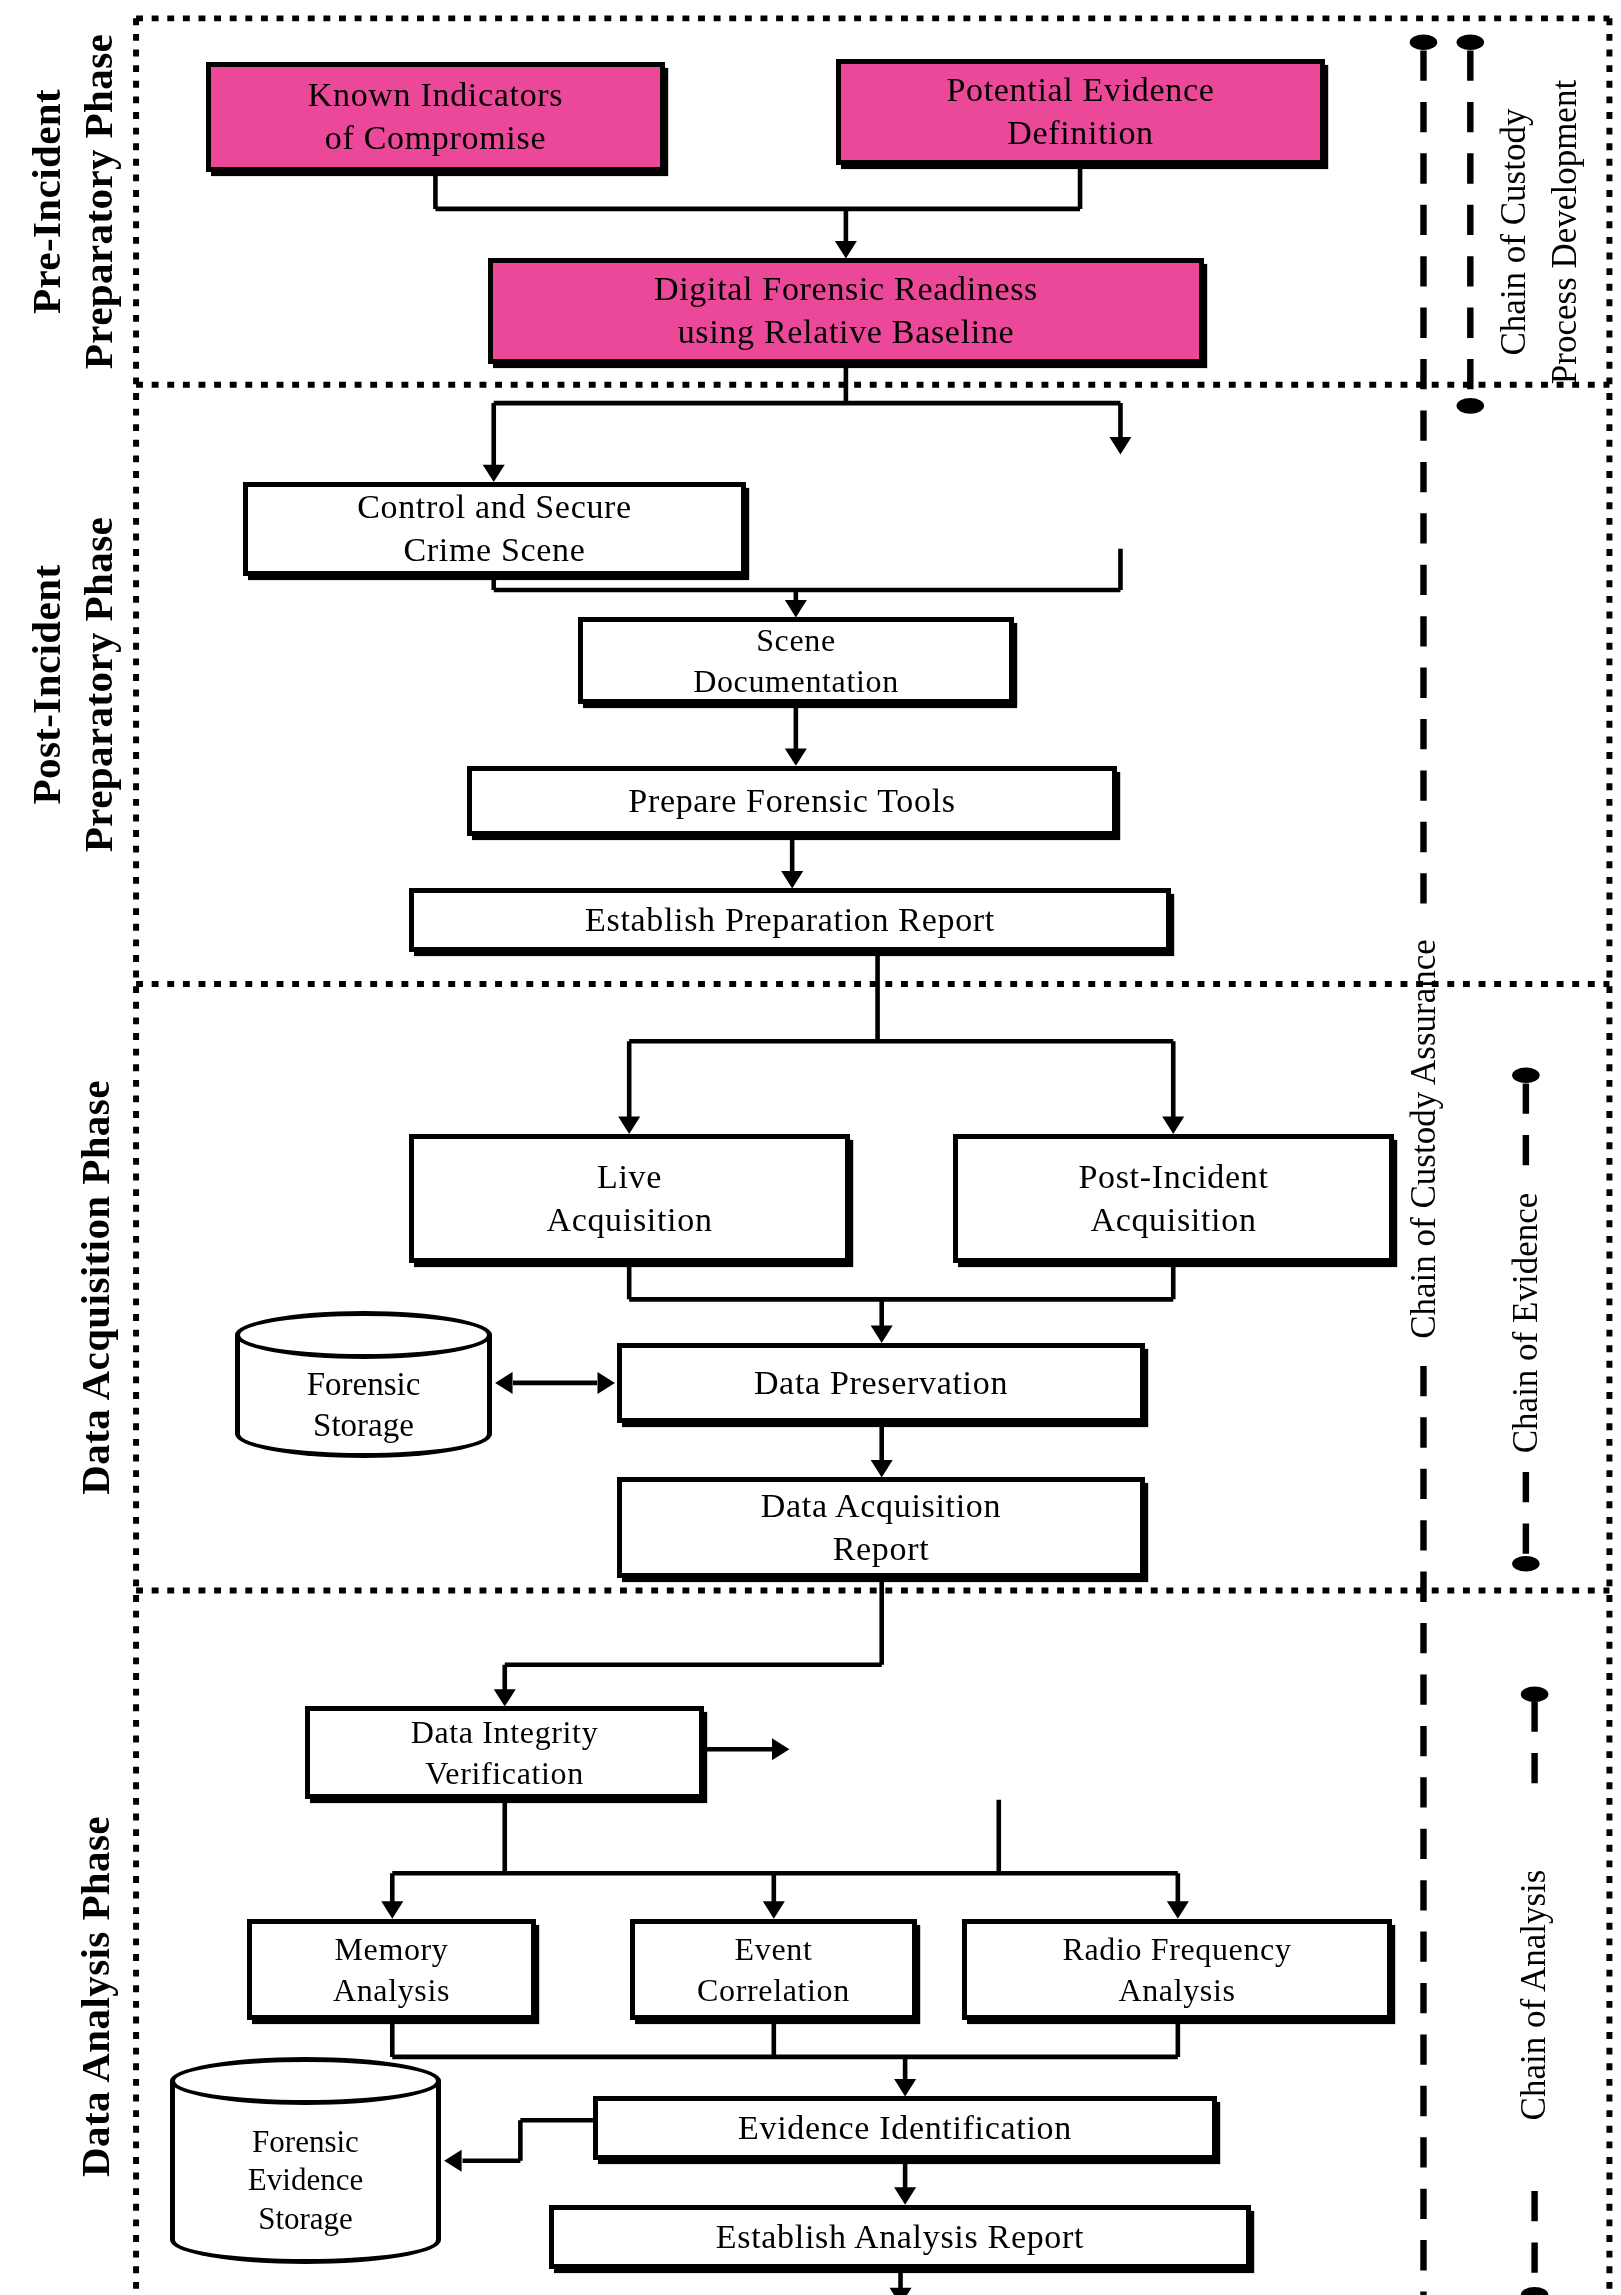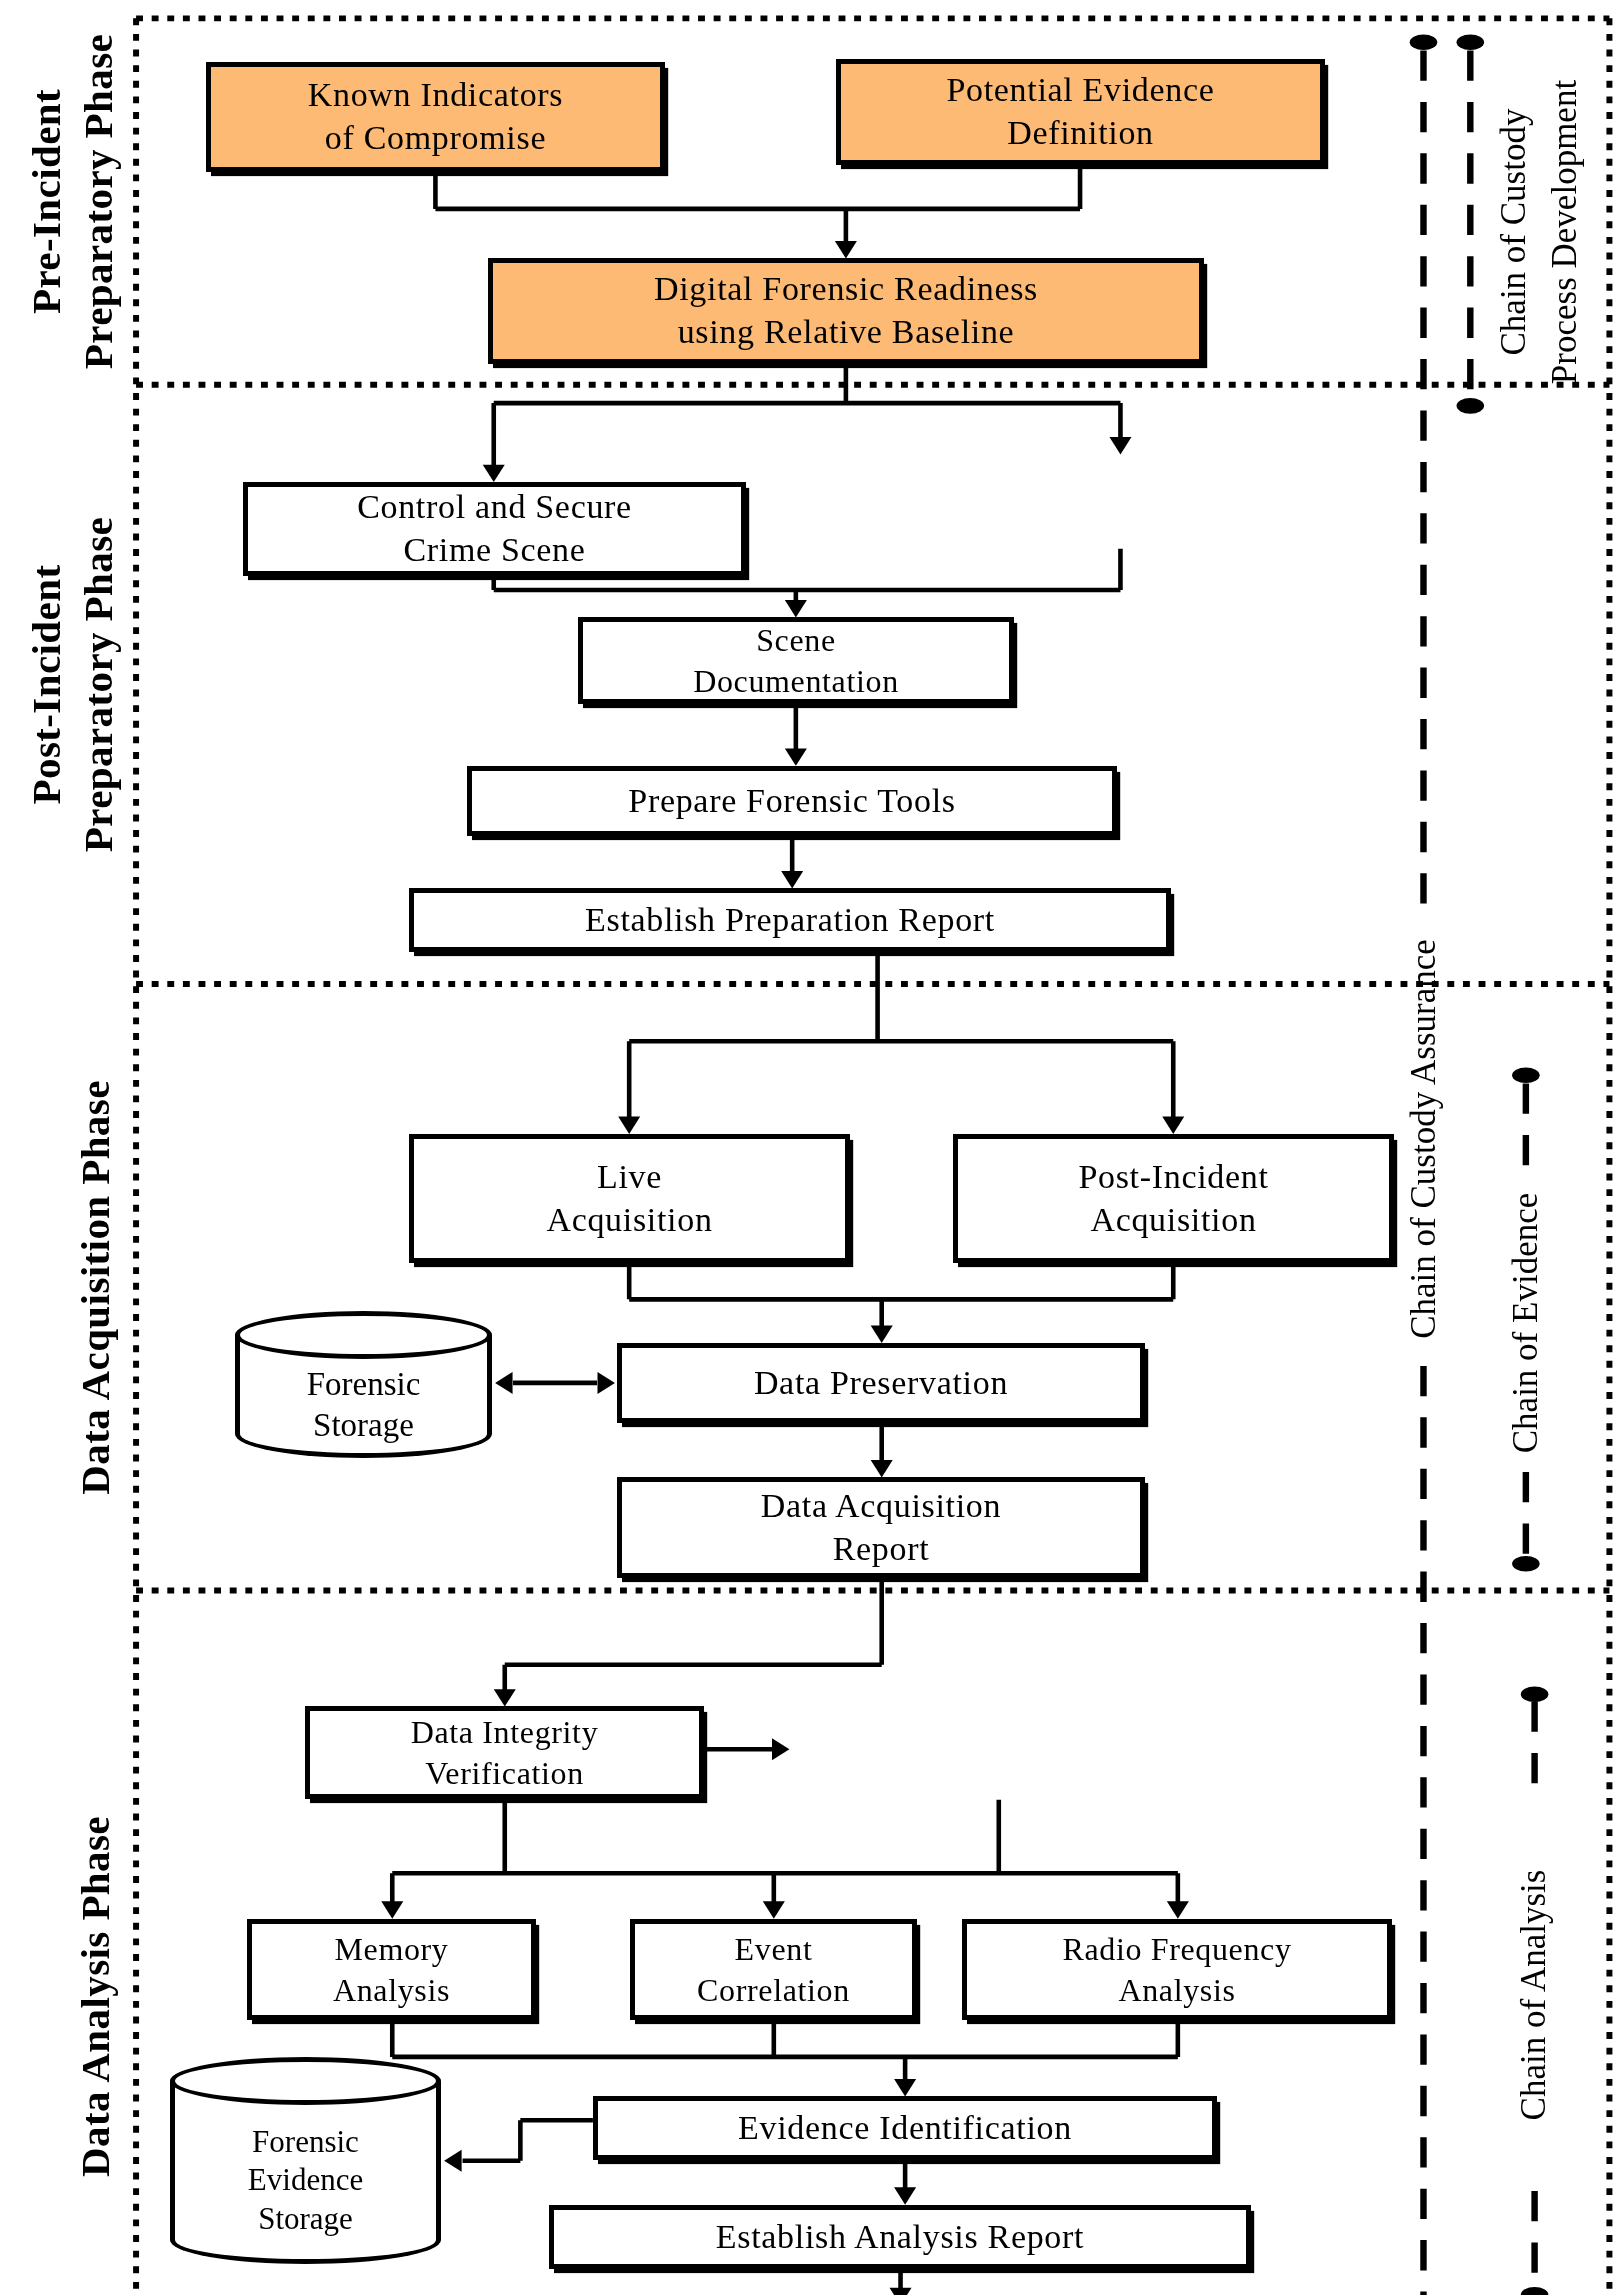--- a/index.html
+++ b/index.html
@@ -3,21 +3,21 @@
 <meta charset="utf-8">
 <style>
   html,body{margin:0;padding:0;background:#fff;}
   .canvas{position:relative;width:1622px;height:2421px;background:#fff;
           font-family:"Liberation Serif", serif;color:#000;overflow:hidden;}
   svg{position:absolute;left:0;top:0;}
   .node{position:absolute;box-sizing:border-box;border:5.5px solid #000;background:#fff;
         display:flex;flex-direction:column;align-items:center;justify-content:center;
         text-align:center;font-size:34px;line-height:1.26;letter-spacing:.02em;
         box-shadow:4.1px 5px 0 -0.9px #000;}
-  .node.gray{background:#fdba74;}
+  .node.gray{background:#ec4899;}
   .vlabel{position:absolute;transform:rotate(-90deg);text-align:center;white-space:nowrap;
           display:flex;align-items:center;justify-content:center;}
   .phase-label{font-size:41px;font-weight:bold;letter-spacing:.01em;}
   .chain-label{font-size:35px;}
   .cyl{position:absolute;}
   .cyl-top{position:absolute;left:0;right:0;top:0;height:48px;border:5px solid #000;
            border-radius:50%;background:#fff;box-sizing:border-box;z-index:2;}
   .cyl-body{position:absolute;left:0;right:0;top:24px;bottom:0;border:5px solid #000;border-top:none;
             border-radius:0 0 50% 50% / 0 0 24px 24px;background:#fff;box-sizing:border-box;z-index:1;}
   .cyl-label{position:absolute;left:0;right:0;top:48px;bottom:7.3px;z-index:3;

